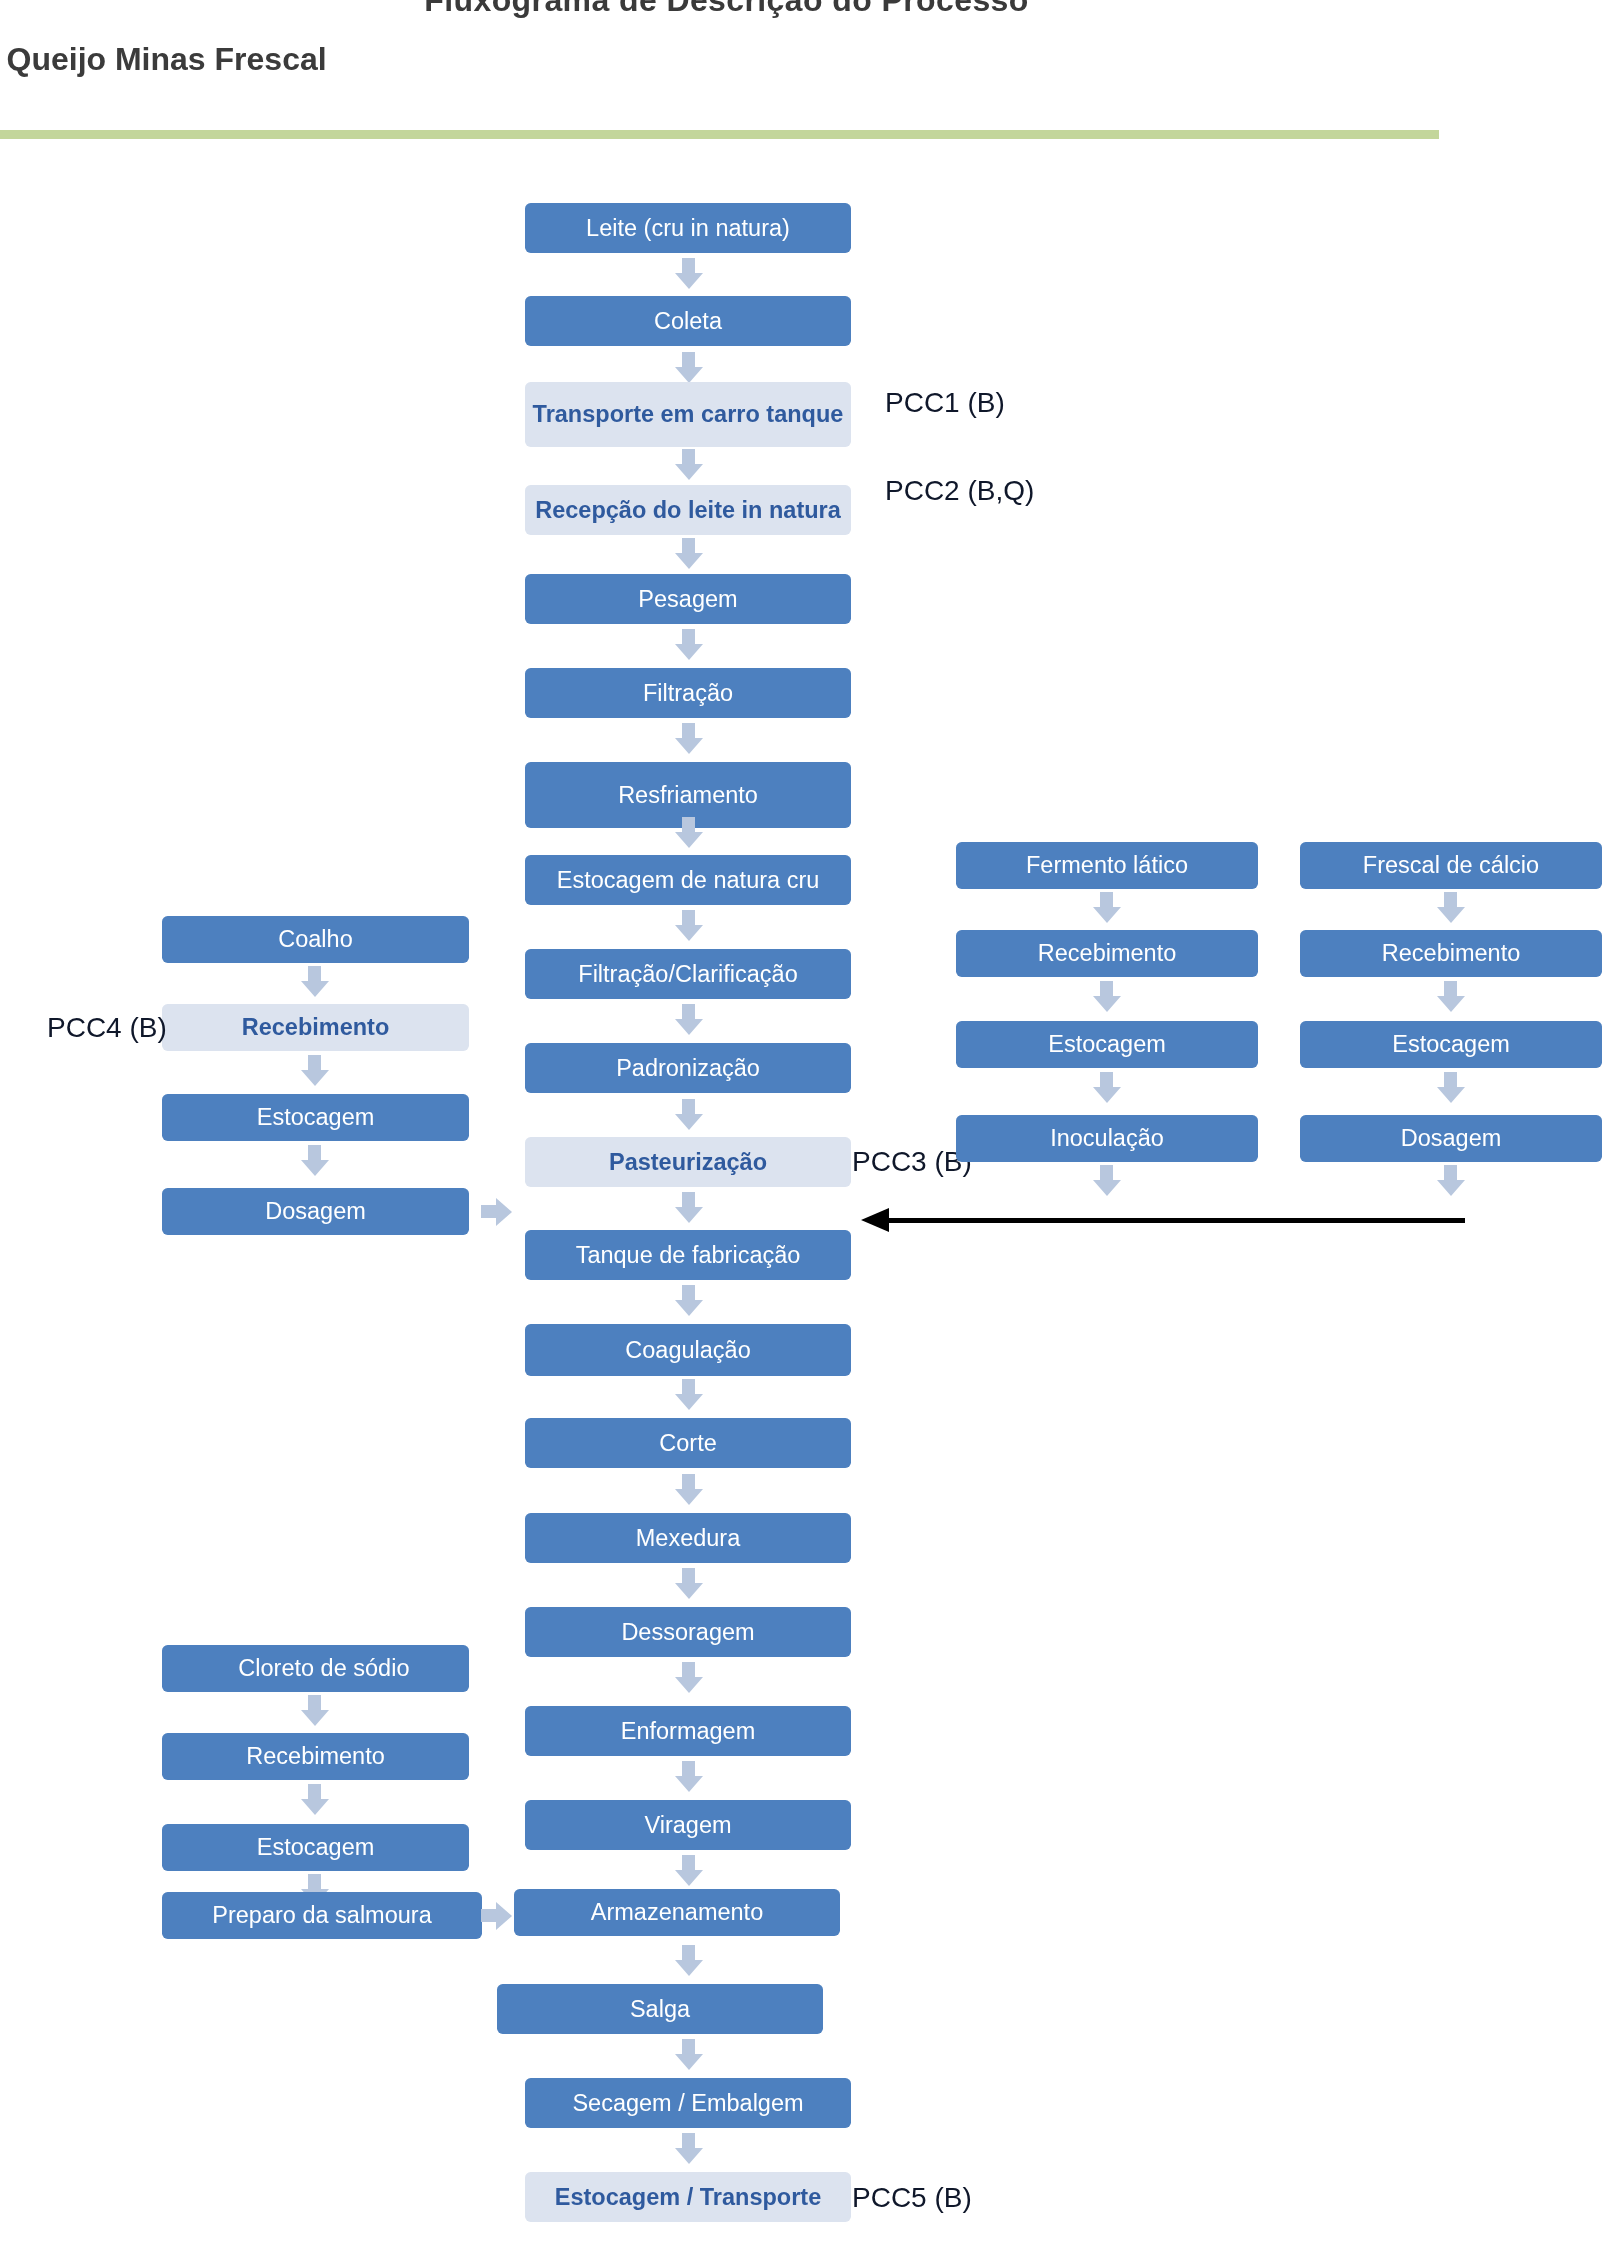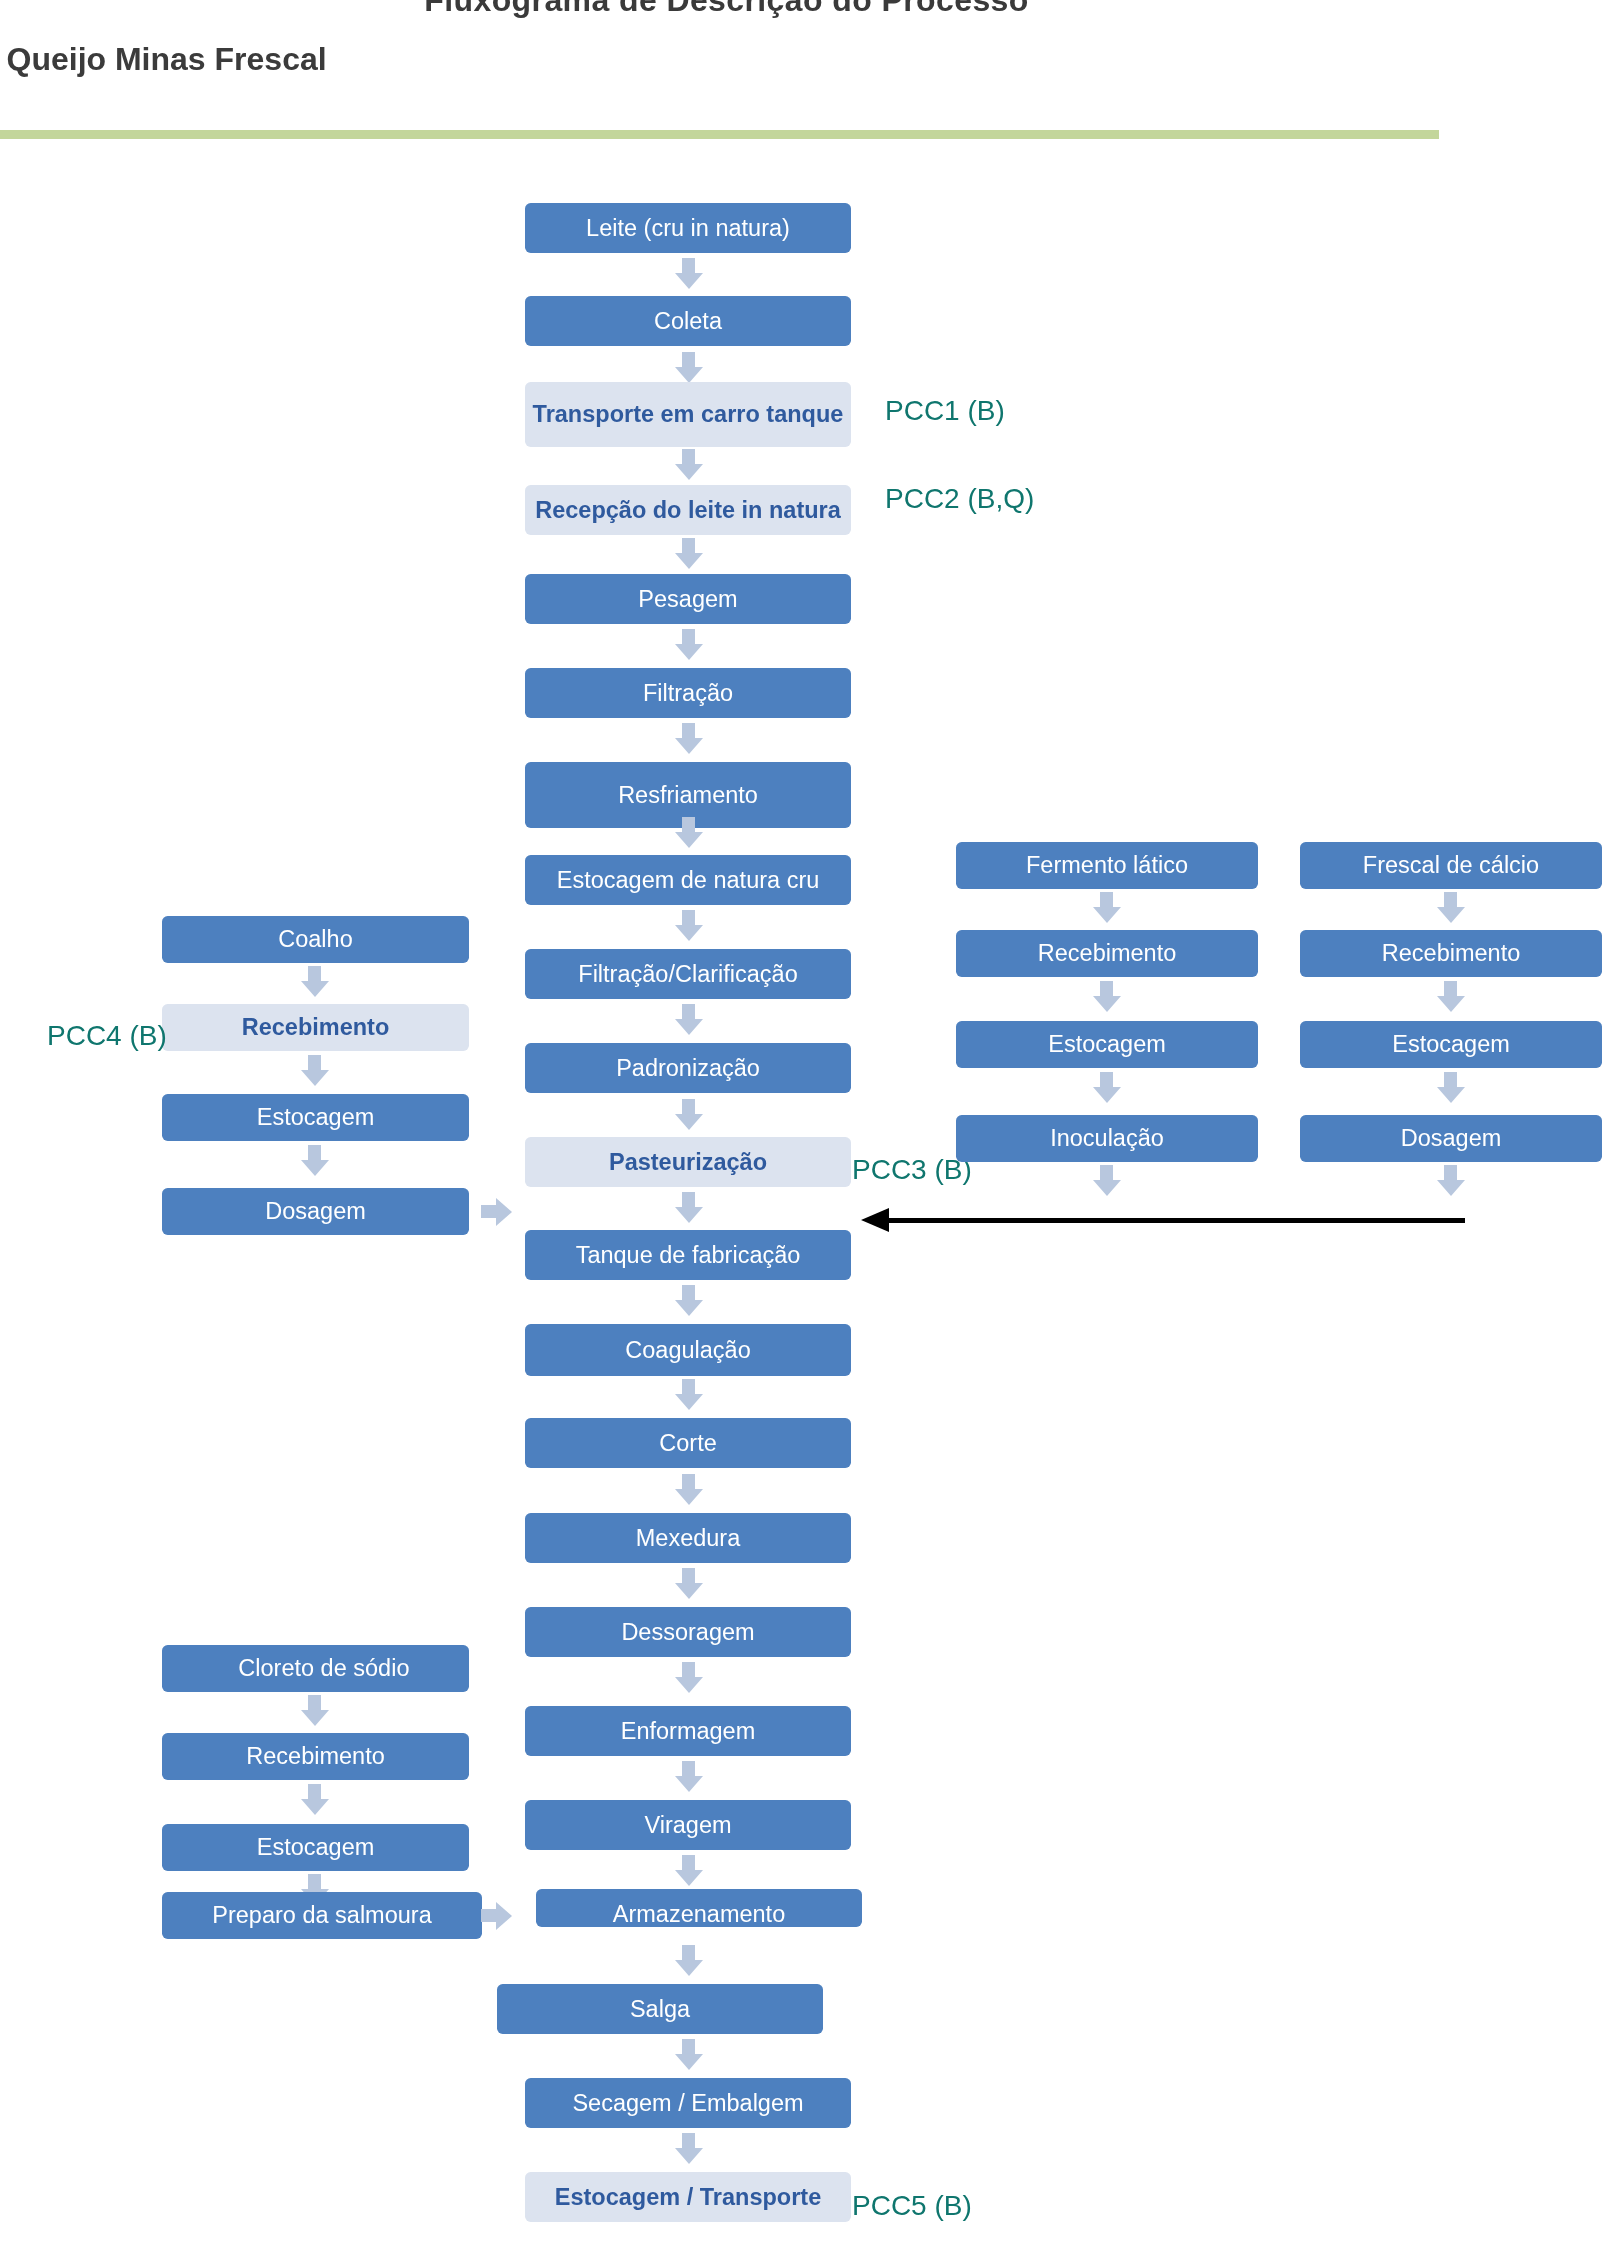--- a/index.html
+++ b/index.html
@@ -156,23 +156,22 @@
     height: 0;
     border-top: 12px solid transparent;
     border-bottom: 12px solid transparent;
     border-right: 28px solid #000000;
   }
 
   
   .pcc-label {
     position: absolute;
     font-size: 28px;
-    color: #0f766e;
+    color: #0f172a;
     white-space: nowrap;
-    margin-top: 8px;
   }
 </style>
 </head>
 <body>
 
 <div id="doc-title">Fluxograma de Descrição do Processo</div>
 <div id="subtitle">Queijo Minas Frescal</div>
 <div id="divider"></div>
 
 <div class="node process" style="left:525px; top:203px; width:326px; height:50px;">
@@ -315,21 +314,21 @@
   </div>
 
 <div class="node process" style="left:525px; top:1800px; width:326px; height:50px;">
   <span class="nodetext">Viragem</span>
 </div>
 <div class="arrow-down" style="left:675px; top:1855px;">
   <div class="shaft"></div>
     <div class="head"></div>
   </div>
 
-<div class="node process" style="left:536px; top:1889px; width:326px; height:38px;align-items:flex-end;">
+<div class="node process" style="left:514px; top:1889px; width:326px; height:47px;">
   <span class="nodetext">Armazenamento</span>
 </div>
 <div class="arrow-down" style="left:675px; top:1945px;">
   <div class="shaft"></div>
     <div class="head"></div>
   </div>
 
 <div class="node process" style="left:497px; top:1984px; width:326px; height:50px;">
   <span class="nodetext">Salga</span>
 </div>

